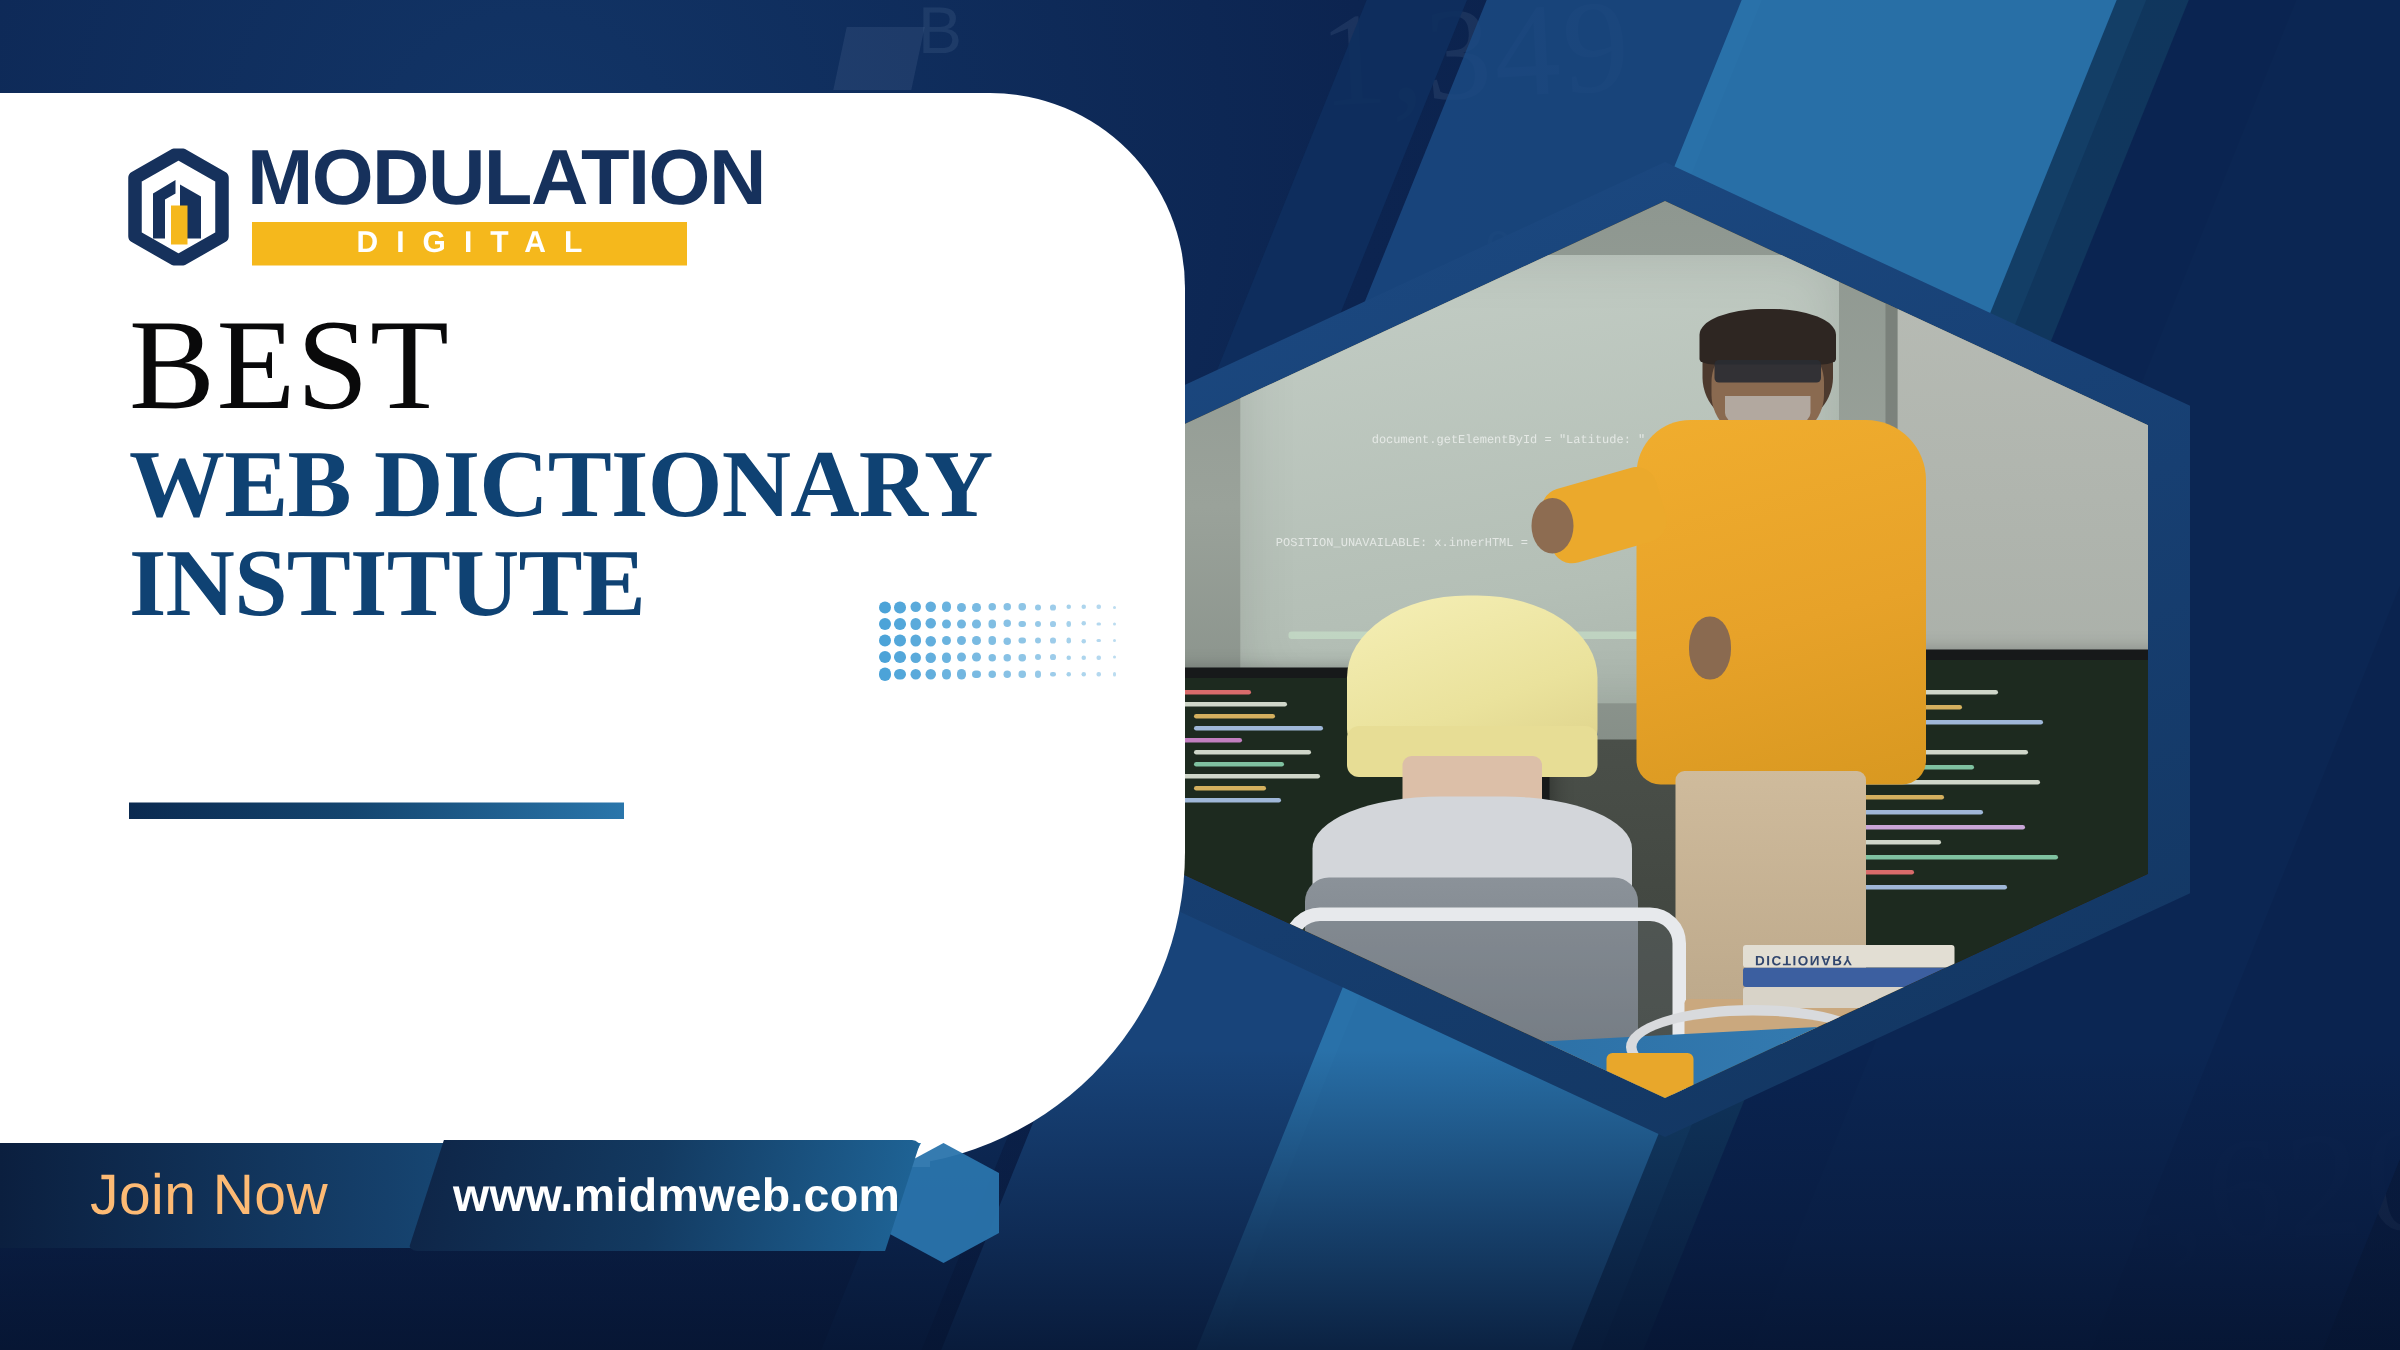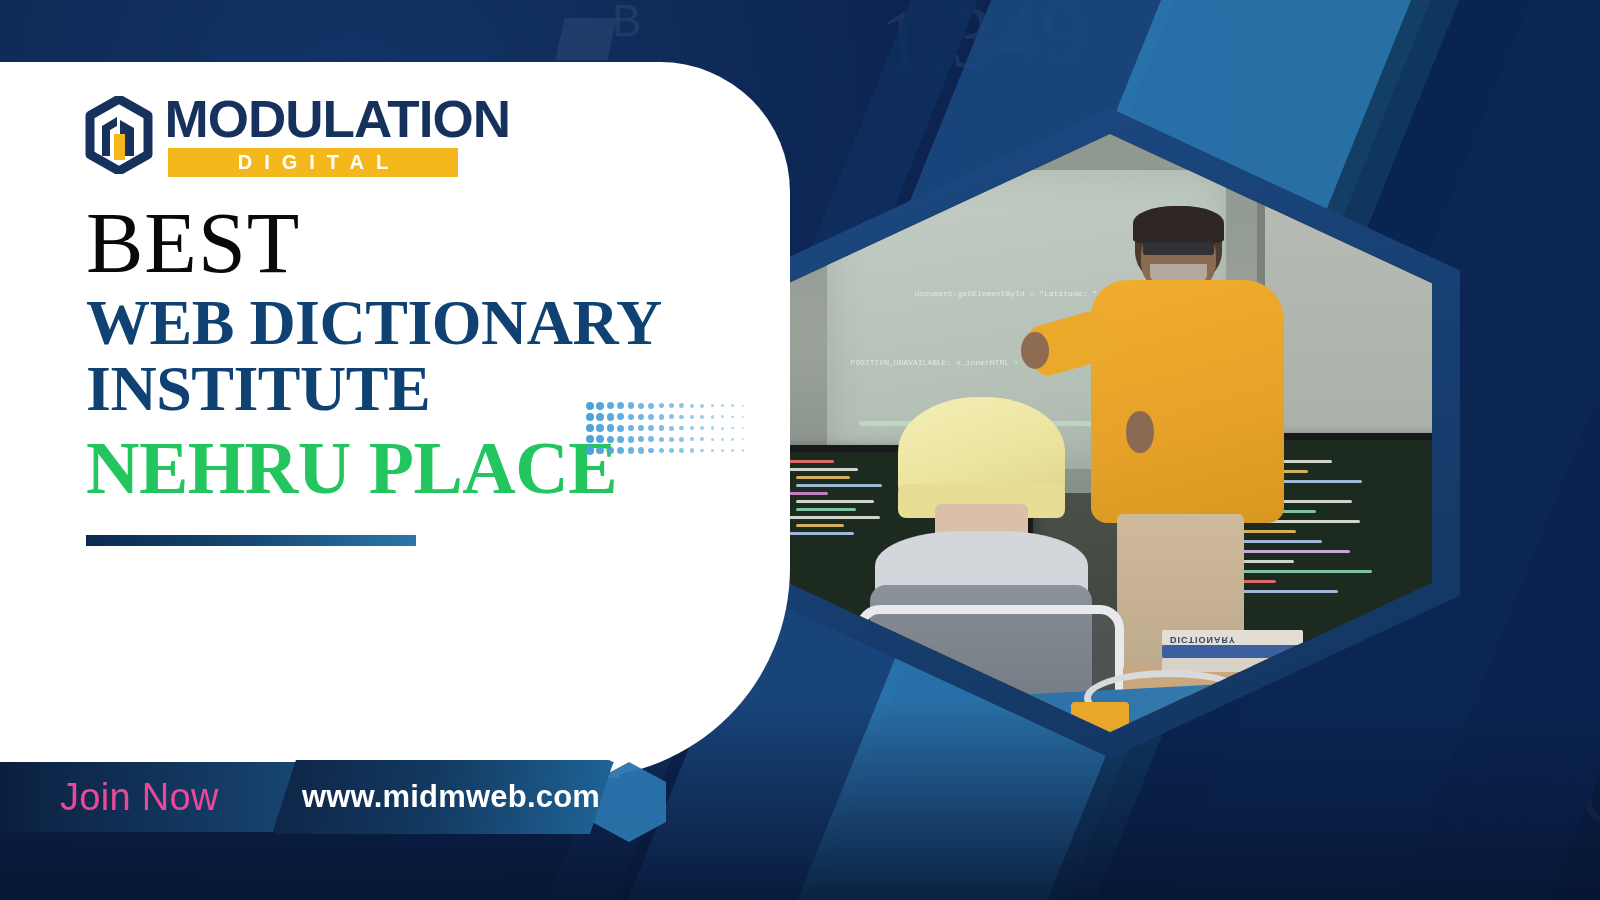--- a/index.html
+++ b/index.html
@@ -49,21 +49,21 @@
   .card-wrap{position:absolute;left:0;top:62px;width:860px;height:716px;}
   .card-a{
     position:absolute;left:0;top:0;width:790px;height:716px;background:#fff;
     border-top-right-radius:130px;border-bottom-right-radius:210px;
   }
   .card-b{
     position:absolute;left:0;top:0;width:620px;height:716px;background:#fff;
   }
 
   
-  .logo{position:absolute;left:84px;top:96px;display:flex;align-items:flex-start;gap:14px;}
+  .logo{position:absolute;left:84px;top:96px;display:flex;align-items:flex-end;gap:14px;}
   .logo-mark{width:70px;height:78px;}
   .logo-text{display:flex;flex-direction:column;}
   .logo-word{
     font-family:"Liberation Sans", sans-serif;
     font-weight:700;font-size:52px;line-height:.92;
     color:#16315c;letter-spacing:-1px;
     transform:scaleX(1.02);
   }
   .logo-sub{
     margin-top:4px;background:#f5b81c;
@@ -81,21 +81,21 @@
     font-weight:400;letter-spacing:1px;
   }
   .h-blue{
     font-family:"Liberation Serif", serif;
     font-weight:700;font-size:64px;line-height:1.02;
     color:#0f4273;letter-spacing:-.5px;margin-top:8px;
   }
   .h-blue .l2{display:block;}
   .h-place{
     font-family:"Liberation Serif", serif;
-    font-weight:700;font-size:74px;line-height:1;color:#22c55e;
+    font-weight:700;font-size:74px;line-height:1;color:#ffffff;
     margin-top:10px;letter-spacing:-.5px;
   }
   .divider{
     margin-top:30px;width:330px;height:11px;
     background:linear-gradient(90deg,#0b2a50 0%, #14456f 45%, #2a76ab 100%);
   }
 
   
   .para{
     position:absolute;left:90px;top:578px;width:625px;
@@ -187,21 +187,21 @@
   
   .cta{position:absolute;left:0;top:762px;width:614px;height:70px;}
   .cta-bg{
     position:absolute;left:0;top:0;width:614px;height:70px;
     background:linear-gradient(90deg,#0b1f3f 0%, #15406b 42%, #2476ae 100%);
     -webkit-clip-path:polygon(0 0, 100% 0, 94% 100%, 0 100%);
             clip-path:polygon(0 0, 100% 0, 94% 100%, 0 100%);
   }
   .cta-join{
     position:absolute;left:60px;top:0;height:70px;display:flex;align-items:center;
-    color:#ec4899;font-size:38px;font-weight:400;letter-spacing:.3px;
+    color:#fdba74;font-size:38px;font-weight:400;letter-spacing:.3px;
   }
   .cta-url-shape{
     position:absolute;left:272px;top:-2px;width:342px;height:74px;
     background:linear-gradient(100deg,#0e2446 0%, #133a61 48%, #1f6699 100%);
     -webkit-clip-path:polygon(7% 0, 100% 0, 93% 100%, 0 100%);
             clip-path:polygon(7% 0, 100% 0, 93% 100%, 0 100%);
     border-radius:6px;
   }
   .cta-url{
     position:absolute;left:286px;top:-2px;width:330px;height:74px;

